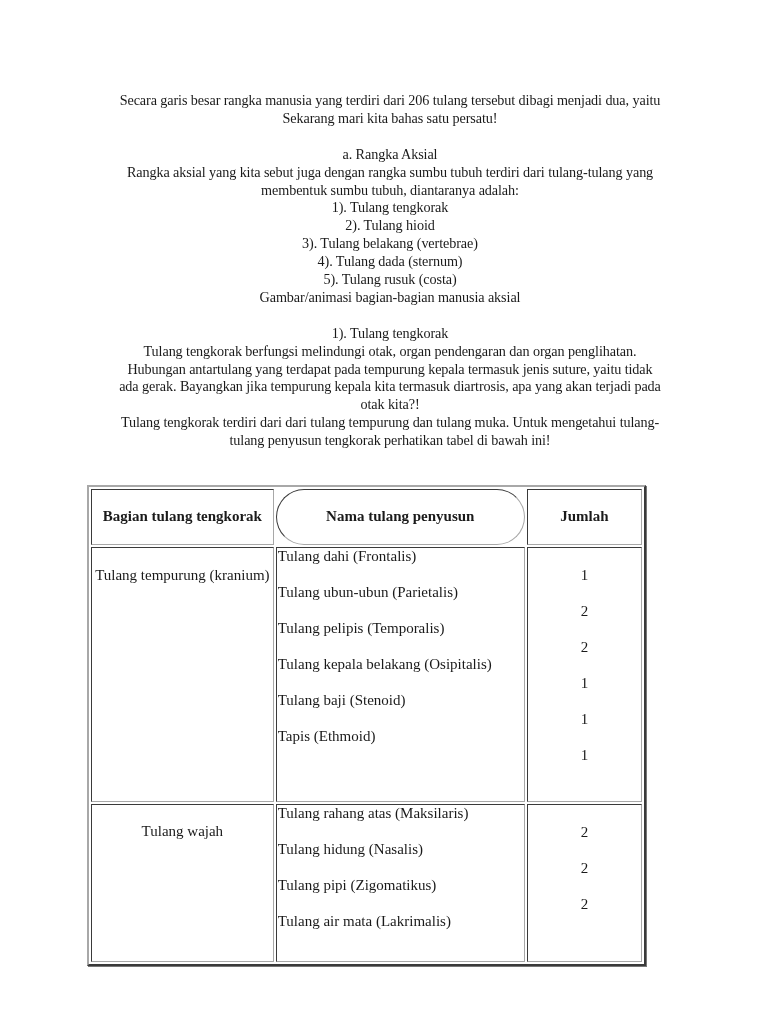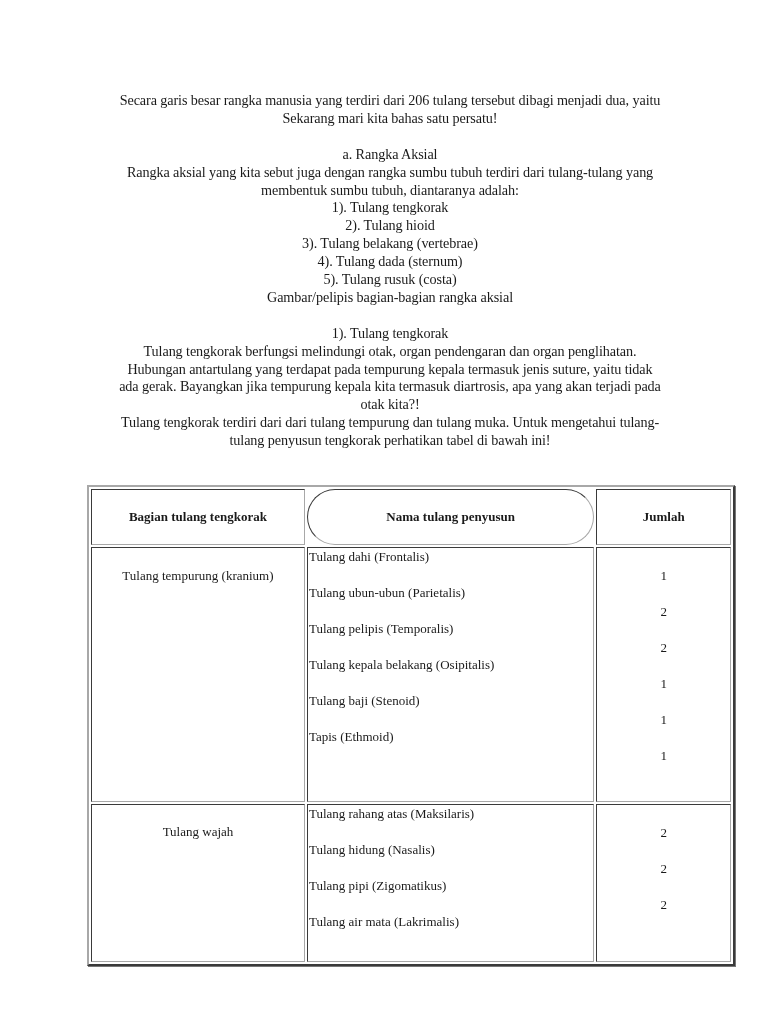--- a/index.html
+++ b/index.html
@@ -28,28 +28,28 @@
       margin: 0;
       text-align: center;
     }
     .blank {
       height: 17.9px;
     }
     .tbl {
       position: absolute;
       left: 87px;
       top: 485px;
-      width: 648px;
+      width: 559px;
       height: 446px;
       border-collapse: separate;
       border-spacing: 2px;
       border: 2px solid;
       border-color: #a8a8a8 #3a3a3a #3a3a3a #a8a8a8;
       box-shadow: 1px 1px 0 #777;
-      font-size: 13px;
+      font-size: 15px;
       line-height: 17.9px;
     }
     .tbl th, .tbl td {
       border: 1px solid;
       border-color: #3a3a3a #a8a8a8 #a8a8a8 #3a3a3a;
       padding: 0;
       vertical-align: top;
     }
     .tbl th {
       height: 54px;
@@ -93,21 +93,21 @@
   <div class="blank"></div>
 
   <p>a. Rangka Aksial</p>
   <p>Rangka aksial yang kita sebut juga dengan rangka sumbu tubuh terdiri dari tulang-tulang yang</p>
   <p>membentuk sumbu tubuh, diantaranya adalah:</p>
   <p>1). Tulang tengkorak</p>
   <p>2). Tulang hioid</p>
   <p>3). Tulang belakang (vertebrae)</p>
   <p>4). Tulang dada (sternum)</p>
   <p>5). Tulang rusuk (costa)</p>
-  <p>Gambar/pelipis bagian-bagian rangka aksial</p>
+  <p>Gambar/animasi bagian-bagian manusia aksial</p>
   <div class="blank"></div>
 
   <p>1). Tulang tengkorak</p>
   <p>Tulang tengkorak berfungsi melindungi otak, organ pendengaran dan organ penglihatan.</p>
   <p>Hubungan antartulang yang terdapat pada tempurung kepala termasuk jenis suture, yaitu tidak</p>
   <p>ada gerak. Bayangkan jika tempurung kepala kita termasuk diartrosis, apa yang akan terjadi pada</p>
   <p>otak kita?!</p>
   <p>Tulang tengkorak terdiri dari dari tulang tempurung dan tulang muka. Untuk mengetahui tulang-</p>
   <p>tulang penyusun tengkorak perhatikan tabel di bawah ini!</p>
 </div>

